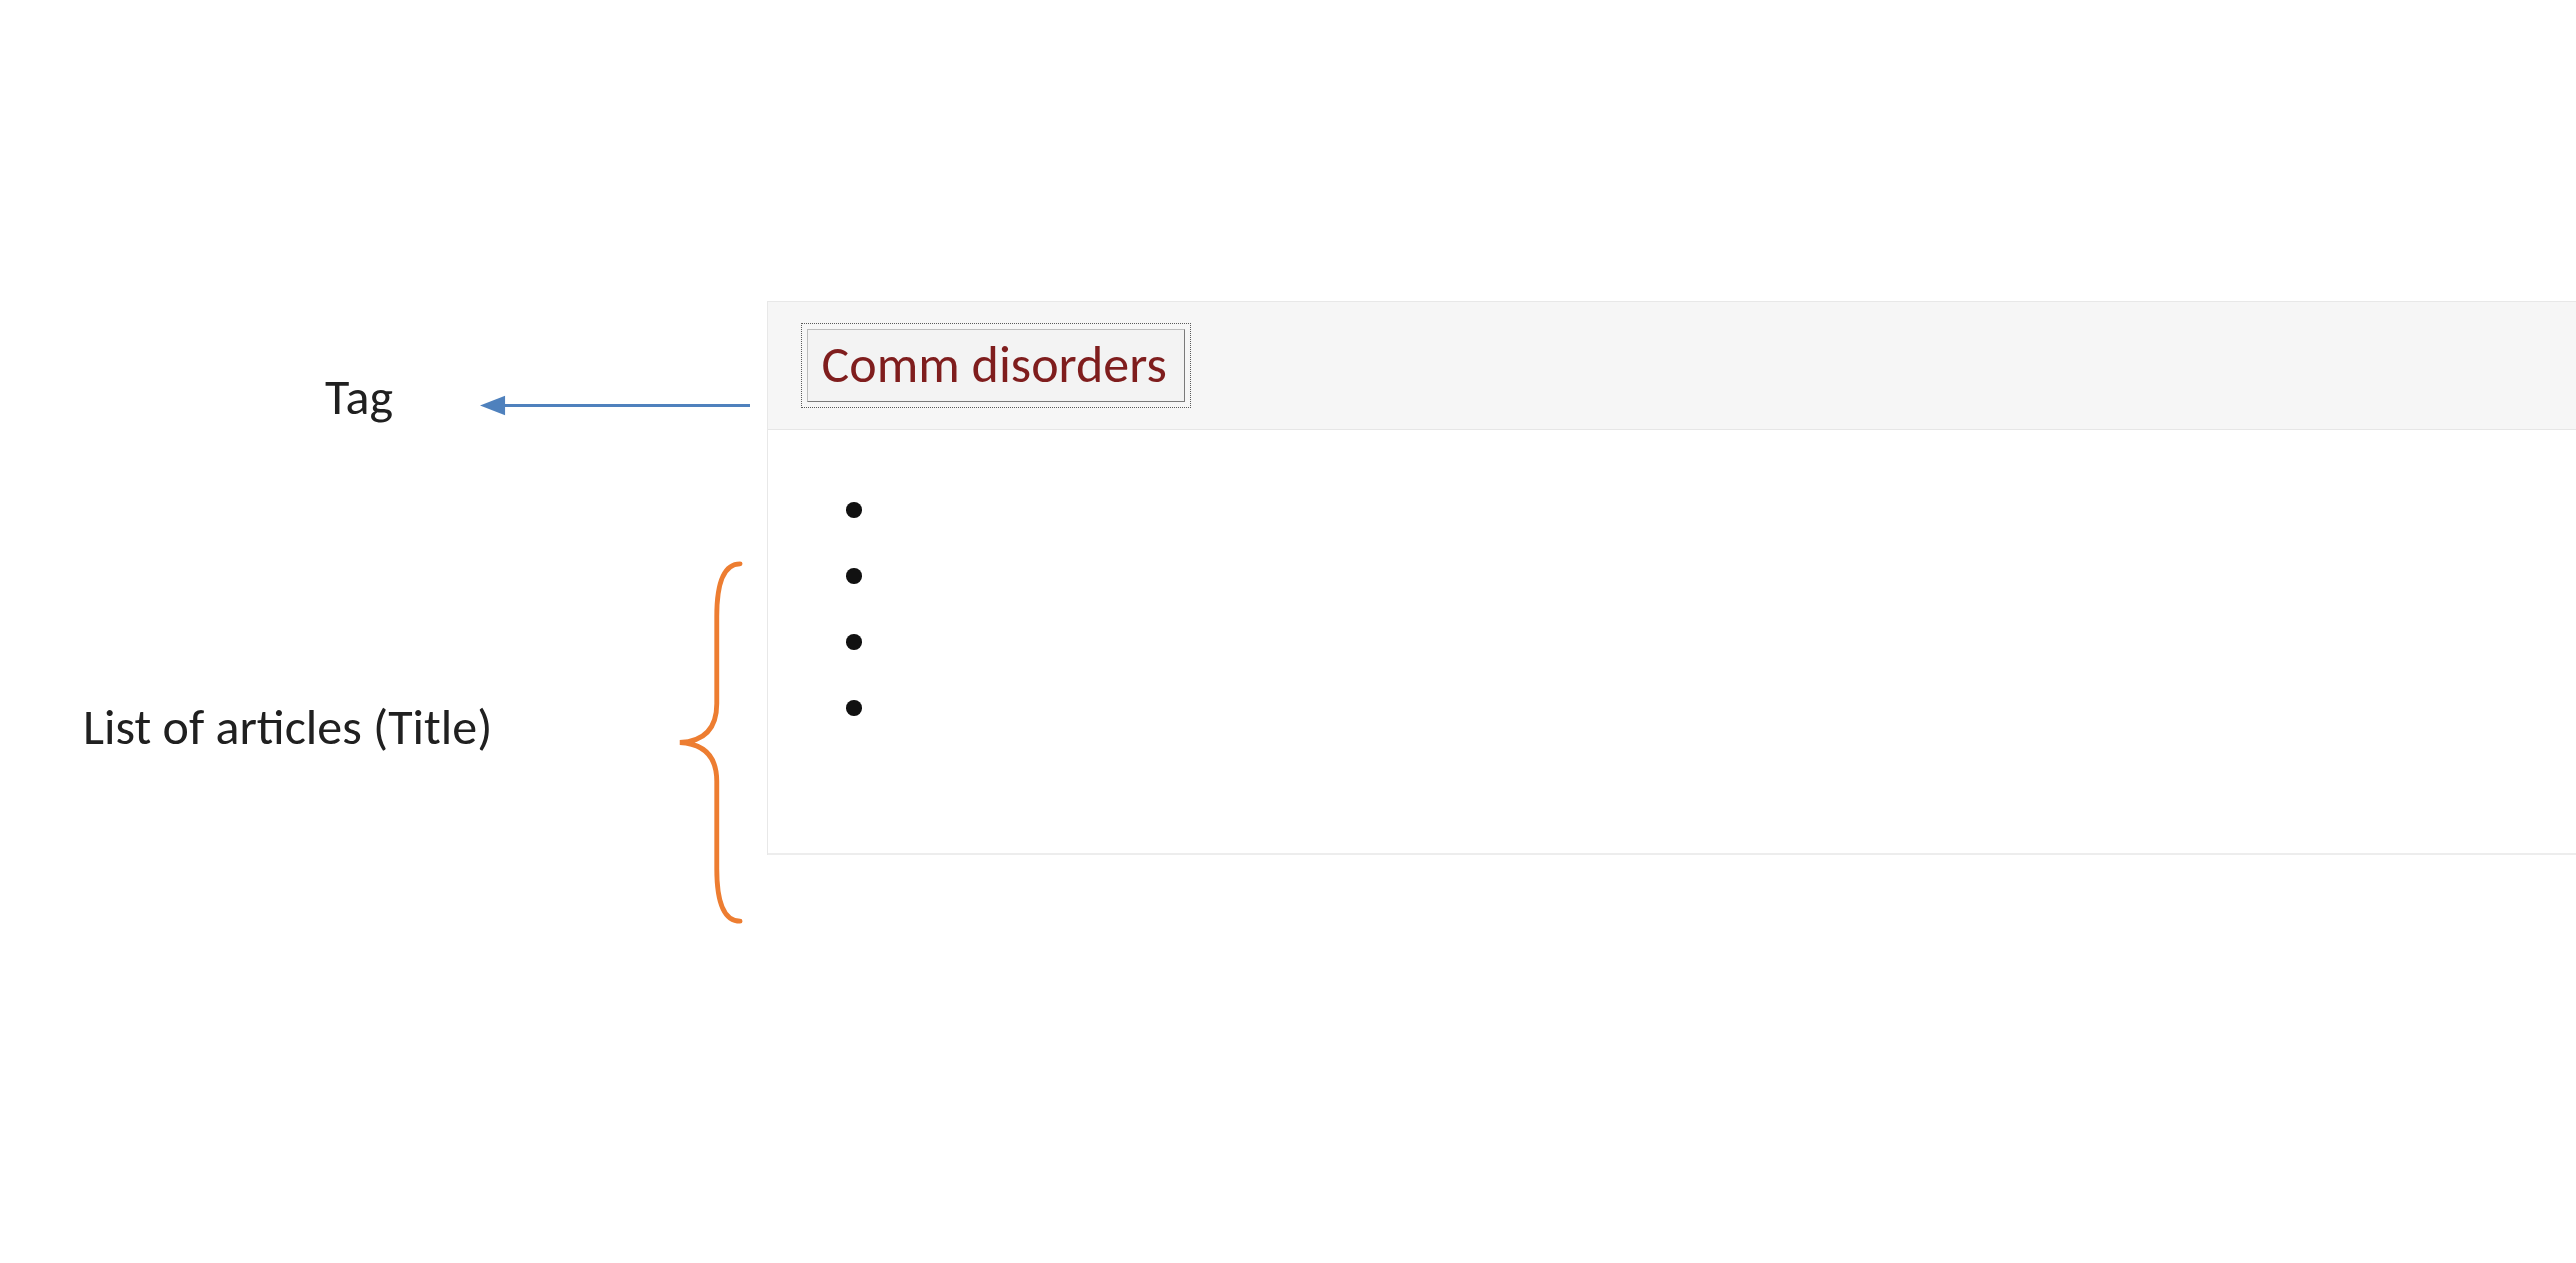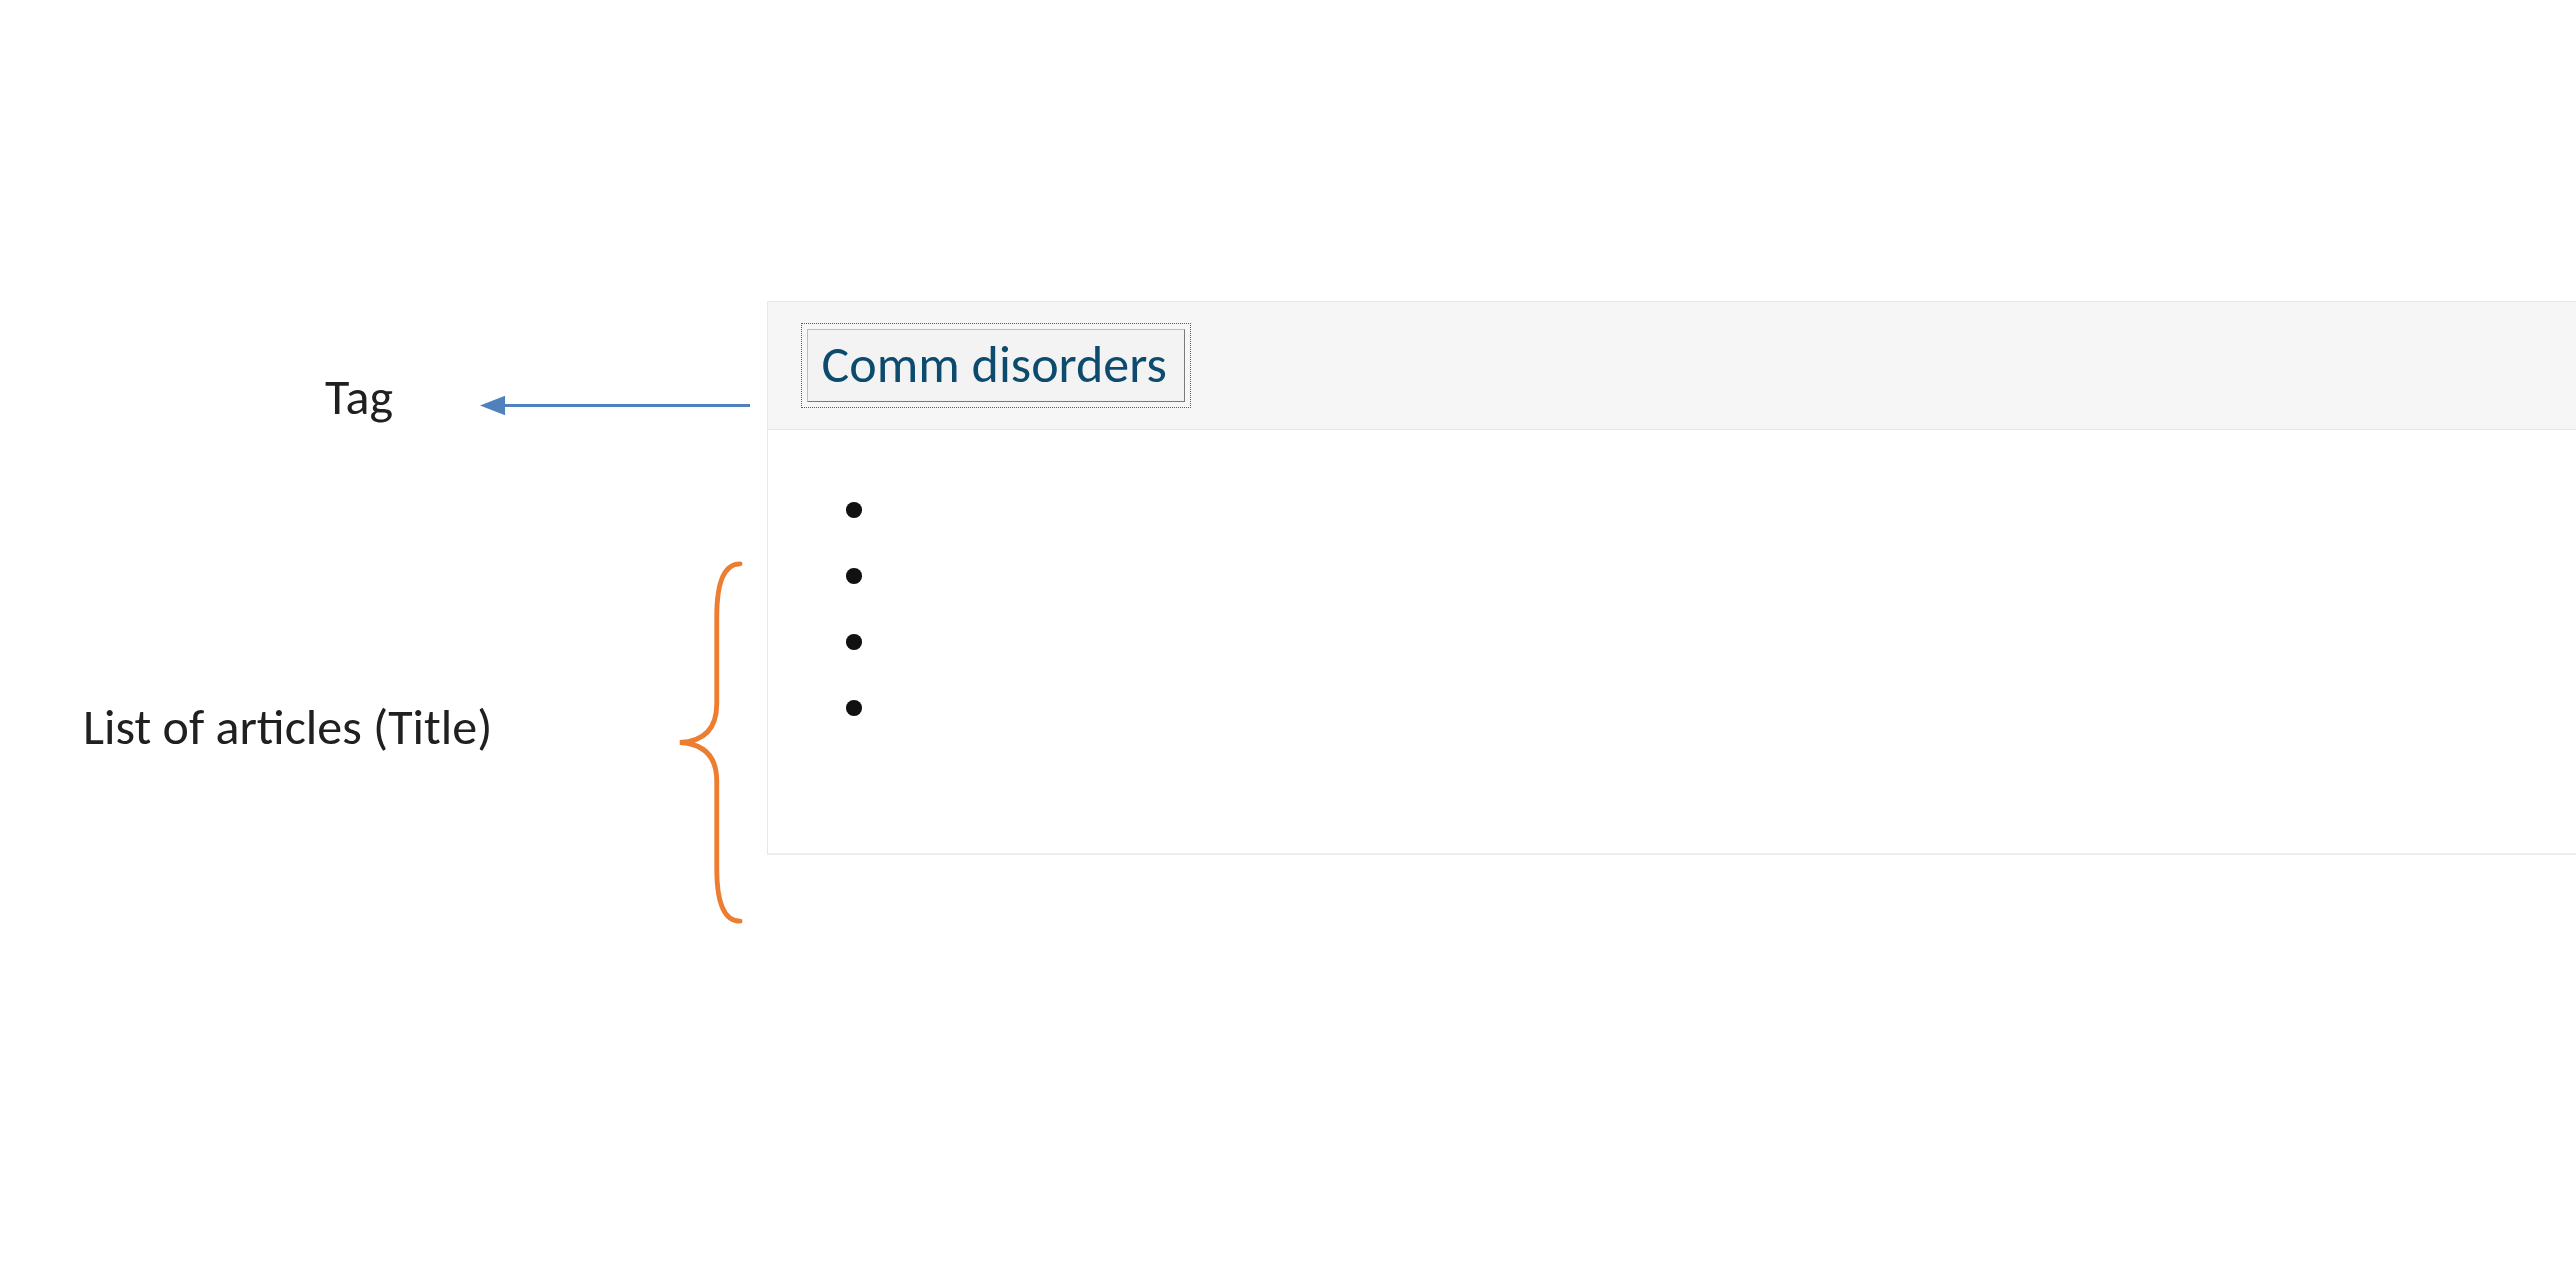--- a/index.html
+++ b/index.html
@@ -70,21 +70,21 @@
   .section-header.second {
     border-top: 1.9px solid #e6e6e6;
   }
 
   .tag-btn {
     display: inline-block;
     background: #f3f3f3;
     font-size: 52px;
     line-height: 1;
     padding: 7.8px 17.5px 11.7px 13.6px;
-    color: #0c4a6e;
+    color: #7f1d1d;
     cursor: pointer;
     user-select: none;
     position: relative;
     border-top: 1px solid #bdbdbd;
     border-left: 1px solid #bdbdbd;
     border-right: 1.9px solid #7a7a7a;
     border-bottom: 1.9px solid #7a7a7a;
   }
   
   .tag-focus {

